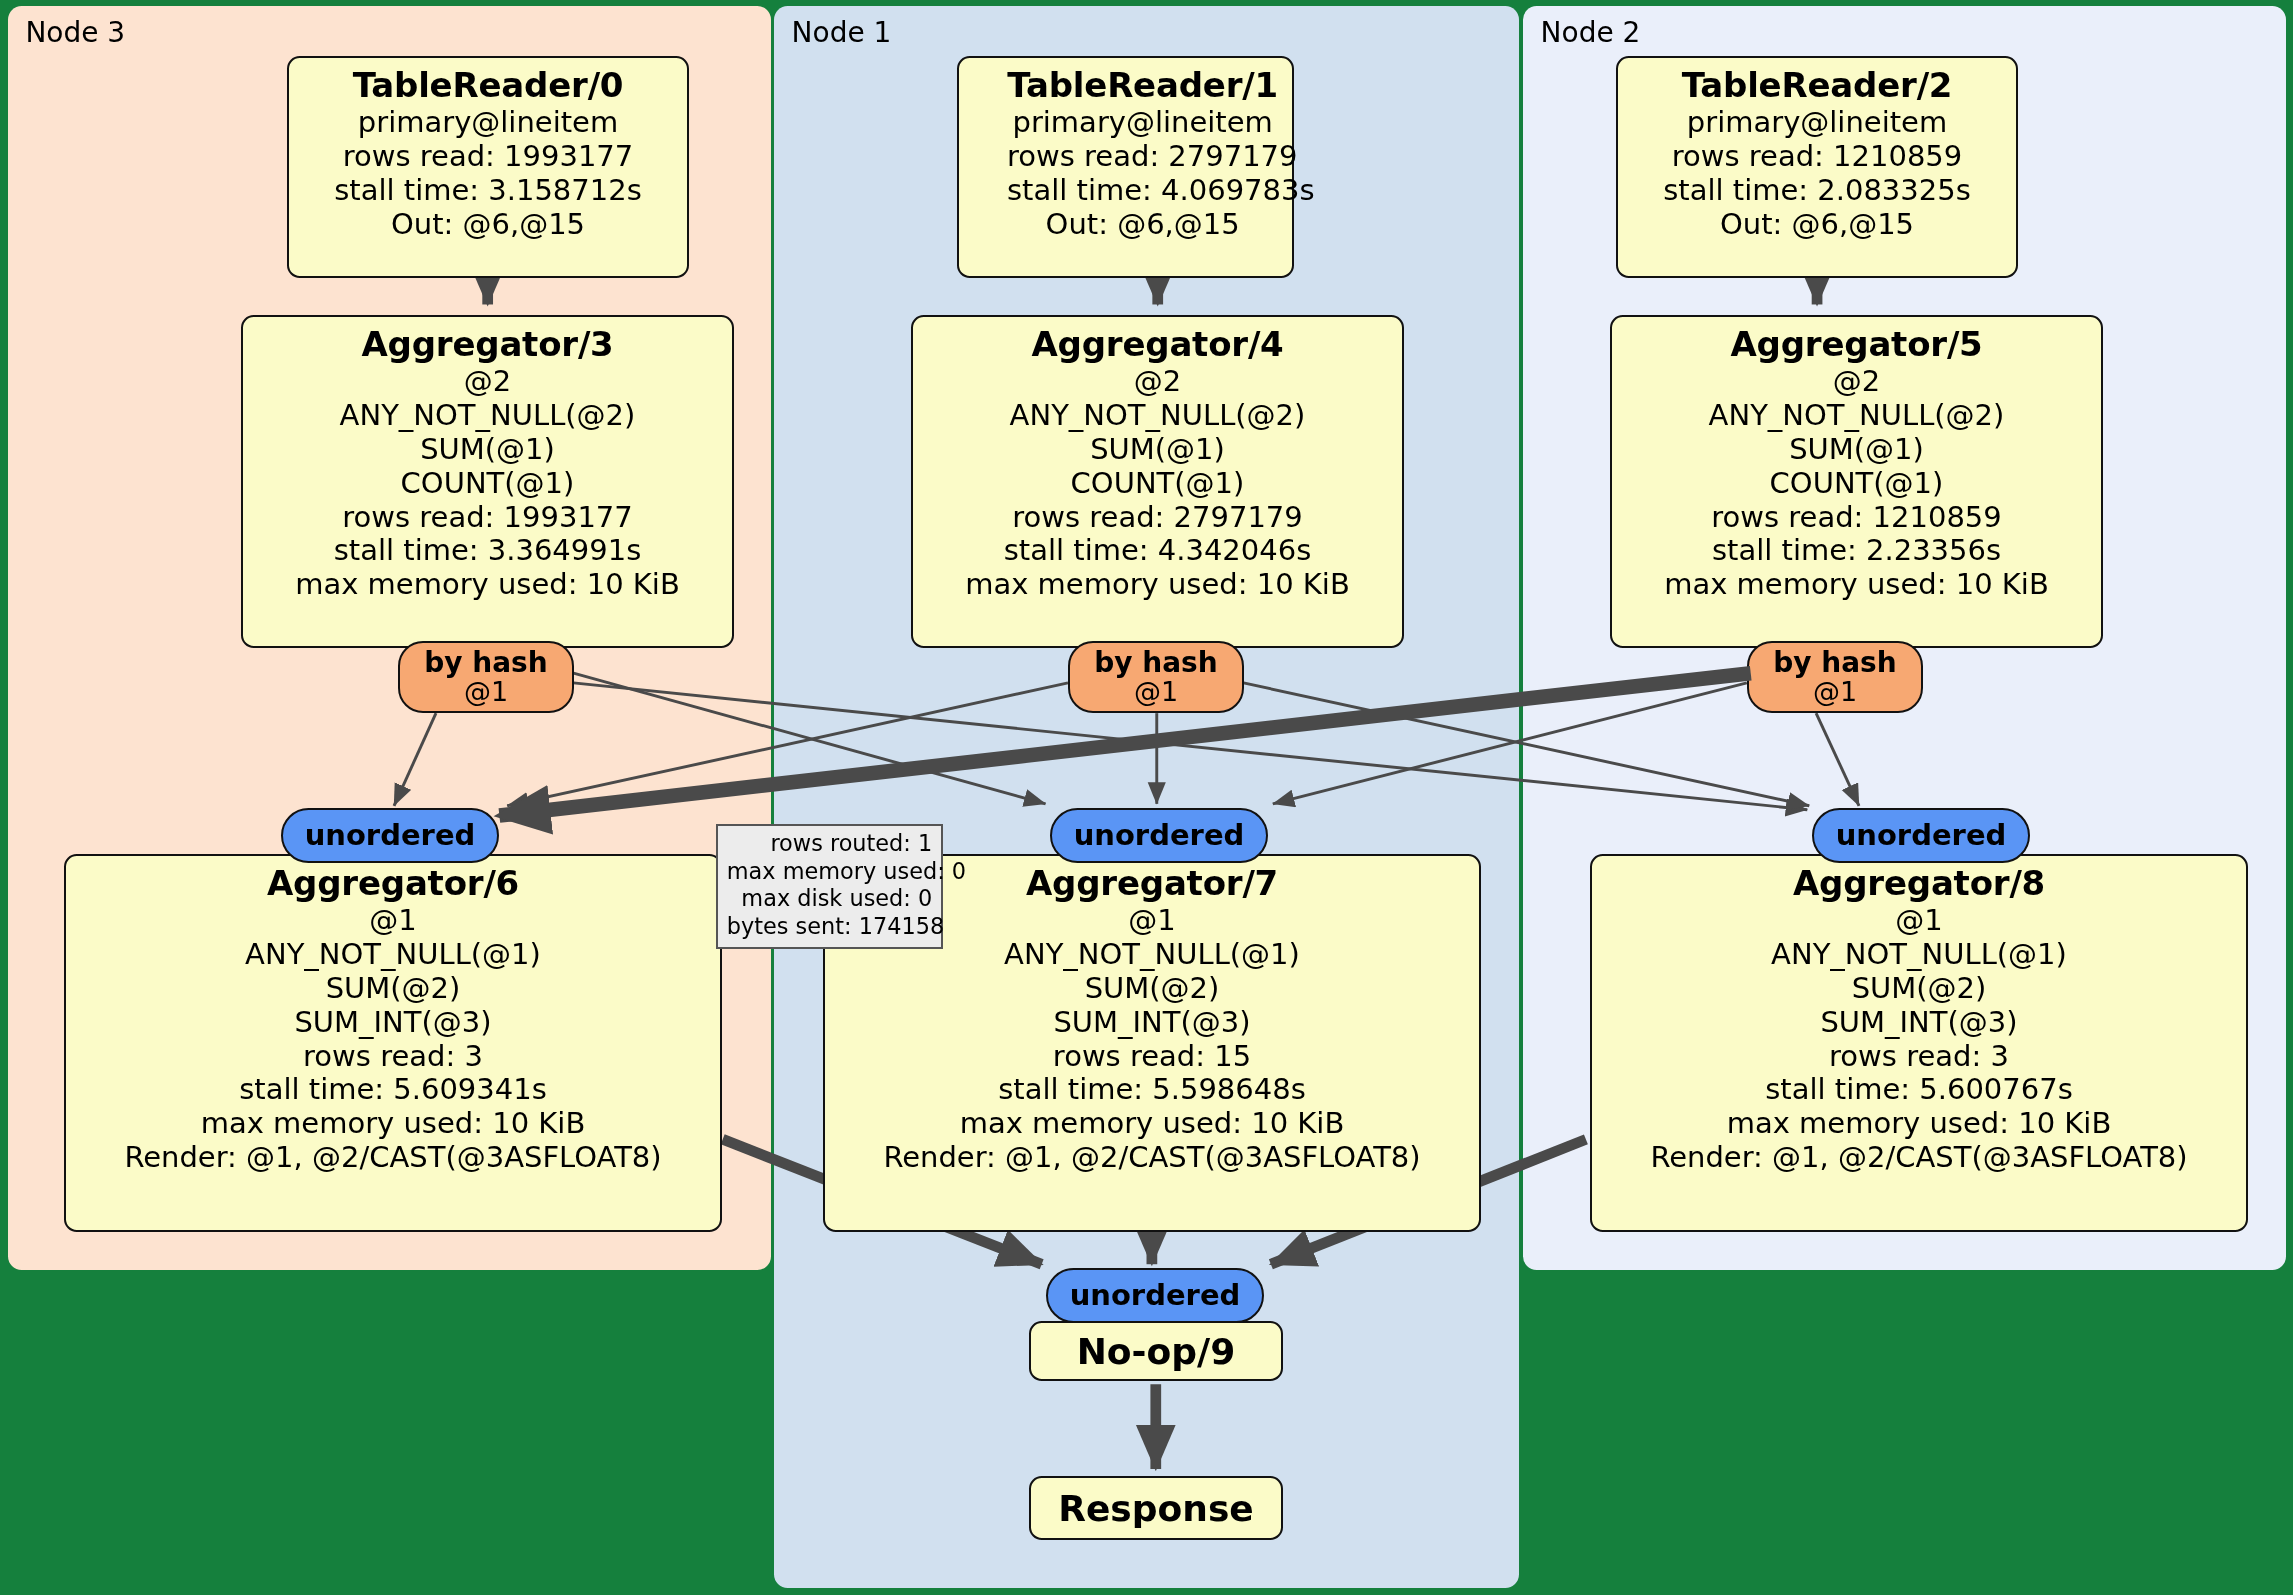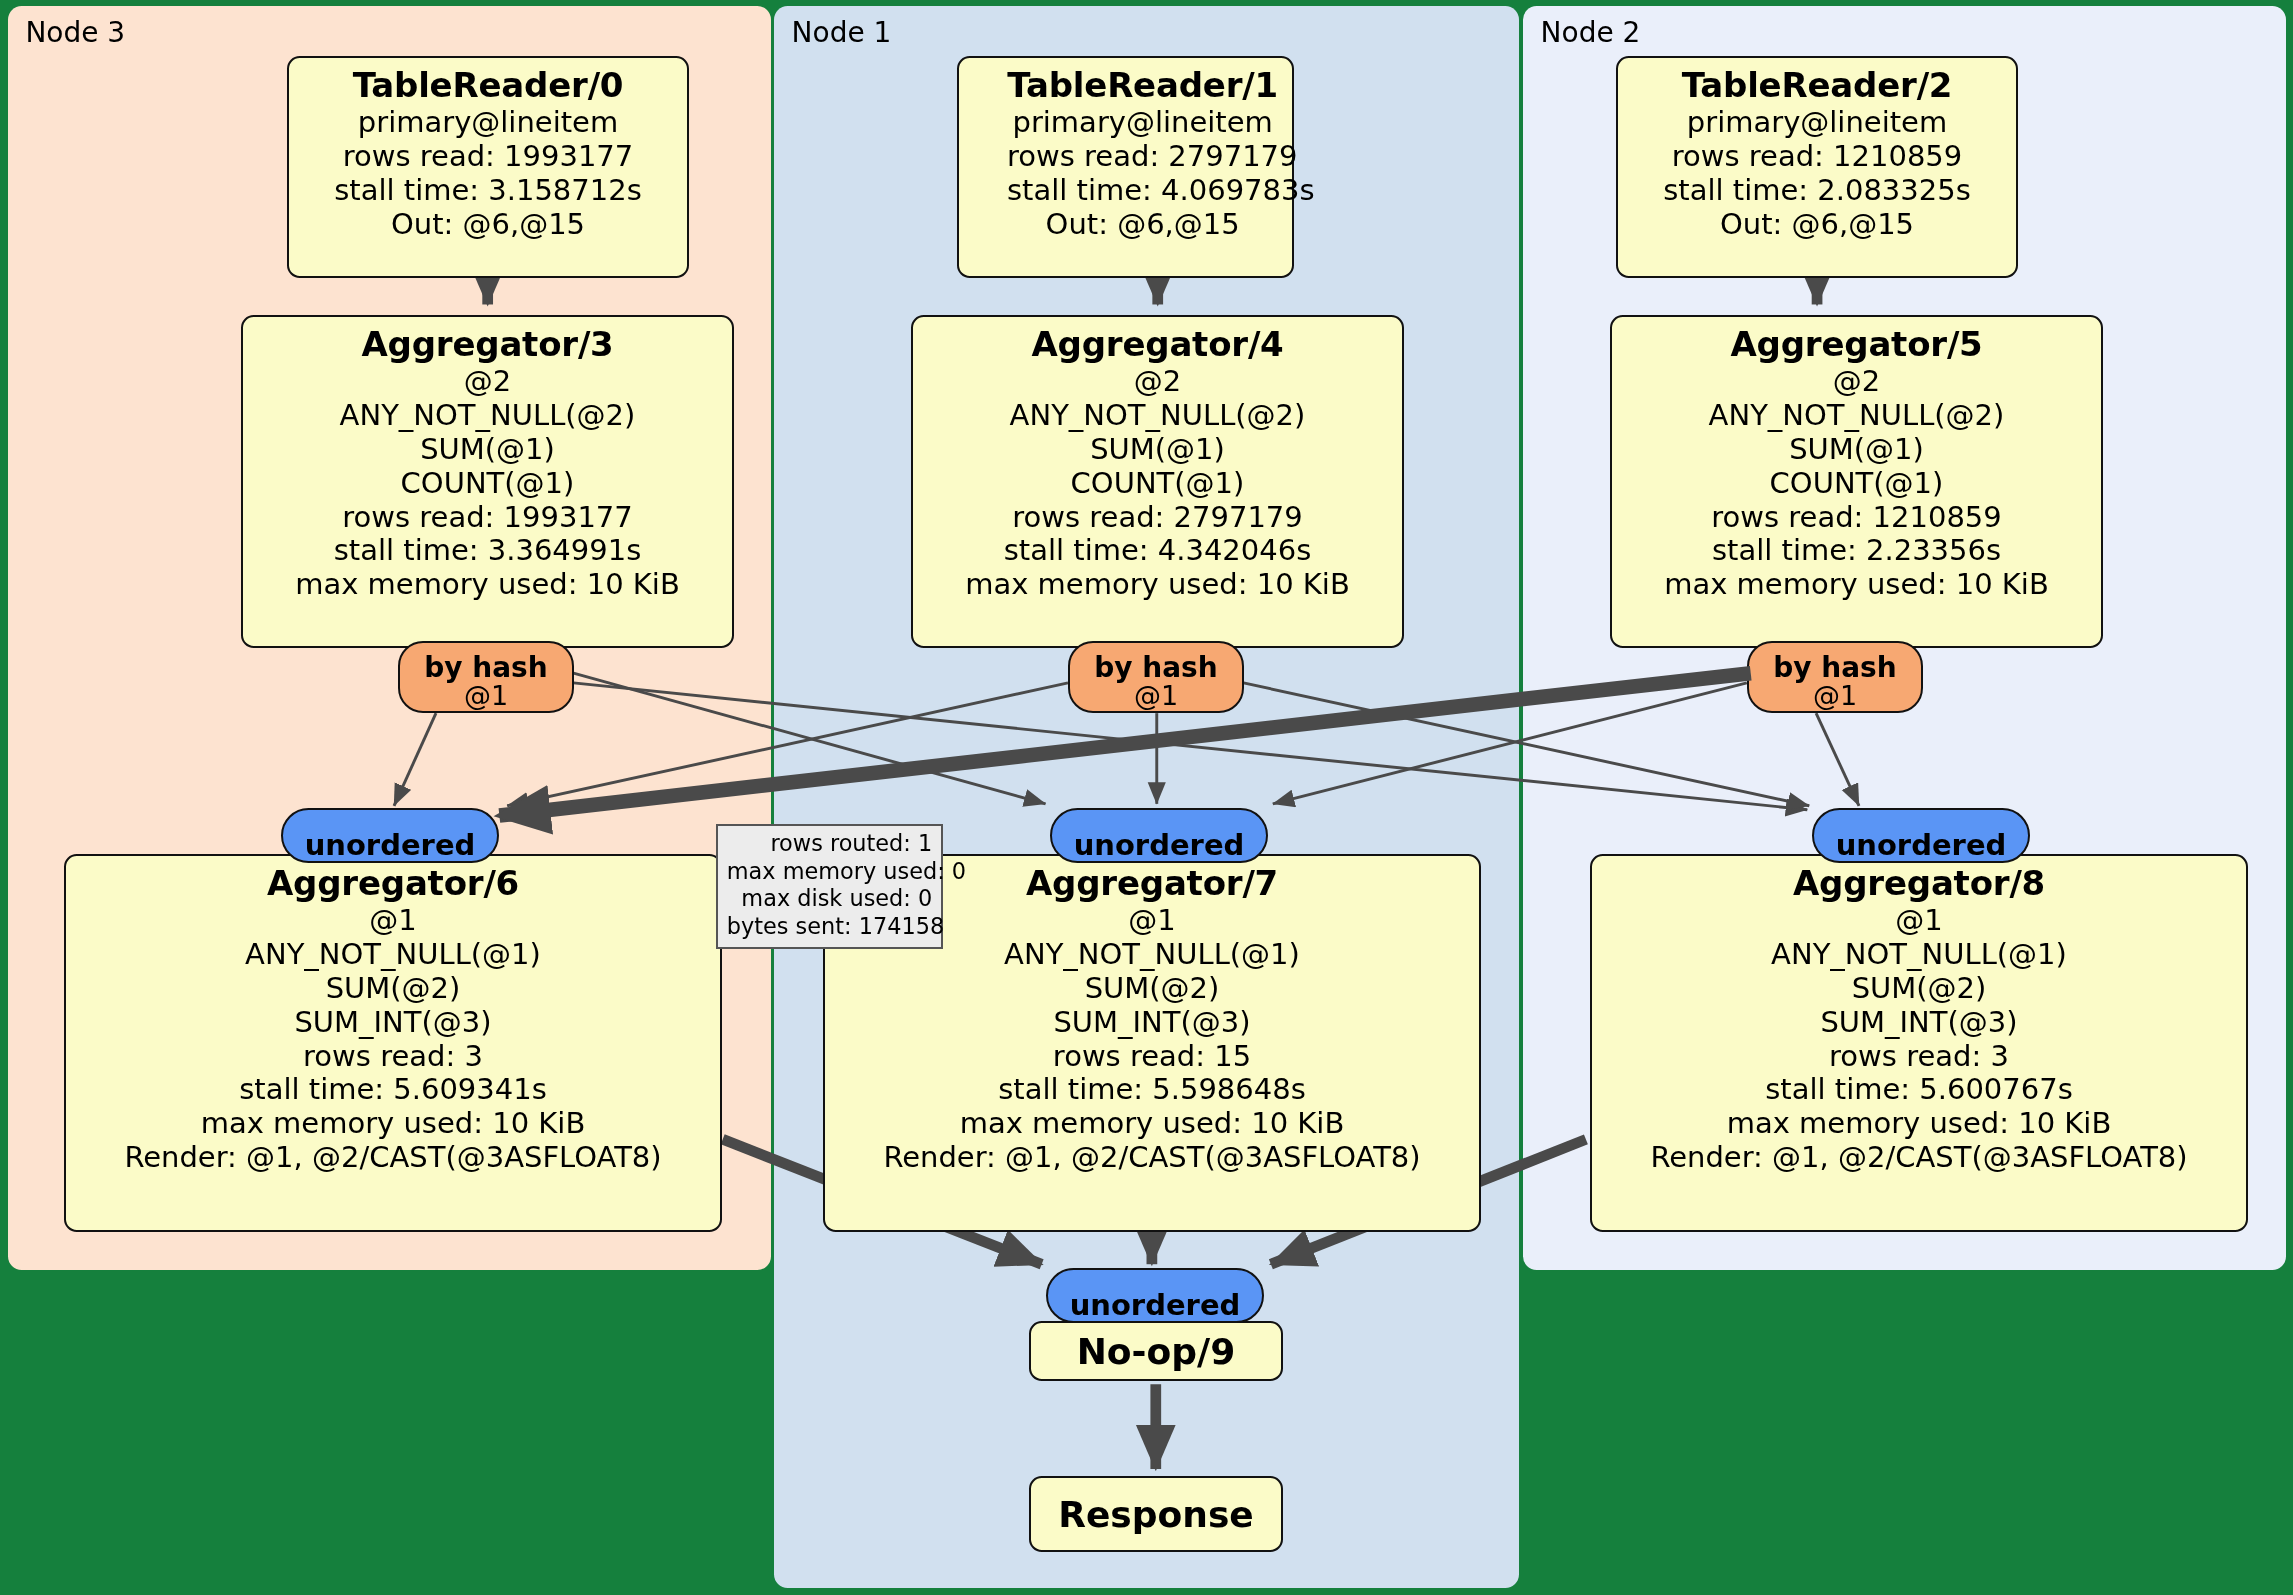--- a/index.html
+++ b/index.html
@@ -71,21 +71,21 @@
   
   .pill {
     position: absolute;
     border: 2.9px solid #111;
     text-align: center;
     color: #000;
     z-index: 9;
     display: flex;
     flex-direction: column;
     align-items: center;
-    justify-content: flex-end;
+    justify-content: center;
     line-height: 1.06;
   }
   .pill-router {
     background: #f7a872;
     border-radius: 25px;
   }
   .pill-recv {
     background: #5a95f5;
     border-radius: 29px;
   }
@@ -304,21 +304,21 @@
       </div>
       <div class="pill pill-recv" style="left: 1046px; top: 1268px; width: 218px; height: 55px;">
         <span class="pill-kind">unordered</span>
       </div>
     </div>
 
   <div id="smallboxes">
       <div class="small-box" style="left: 1029px; top: 1321px; width: 254px; height: 60px;">
         <span>No-op/9</span>
       </div>
-      <div class="small-box" style="left: 1029px; top: 1476px; width: 254px; height: 76px;">
+      <div class="small-box" style="left: 1029px; top: 1476px; width: 254px; height: 64px;">
         <span>Response</span>
       </div>
     </div>
 
   <div class="stats-box" id="statsbox" style="left: 716px; top: 824px; width: 227px; text-align: right;">
       <span class="stats-line">rows routed: 1</span>
       <span class="stats-line">max memory used: 0</span>
       <span class="stats-line">max disk used: 0</span>
       <span class="stats-line">bytes sent: 174158</span>
     </div>

